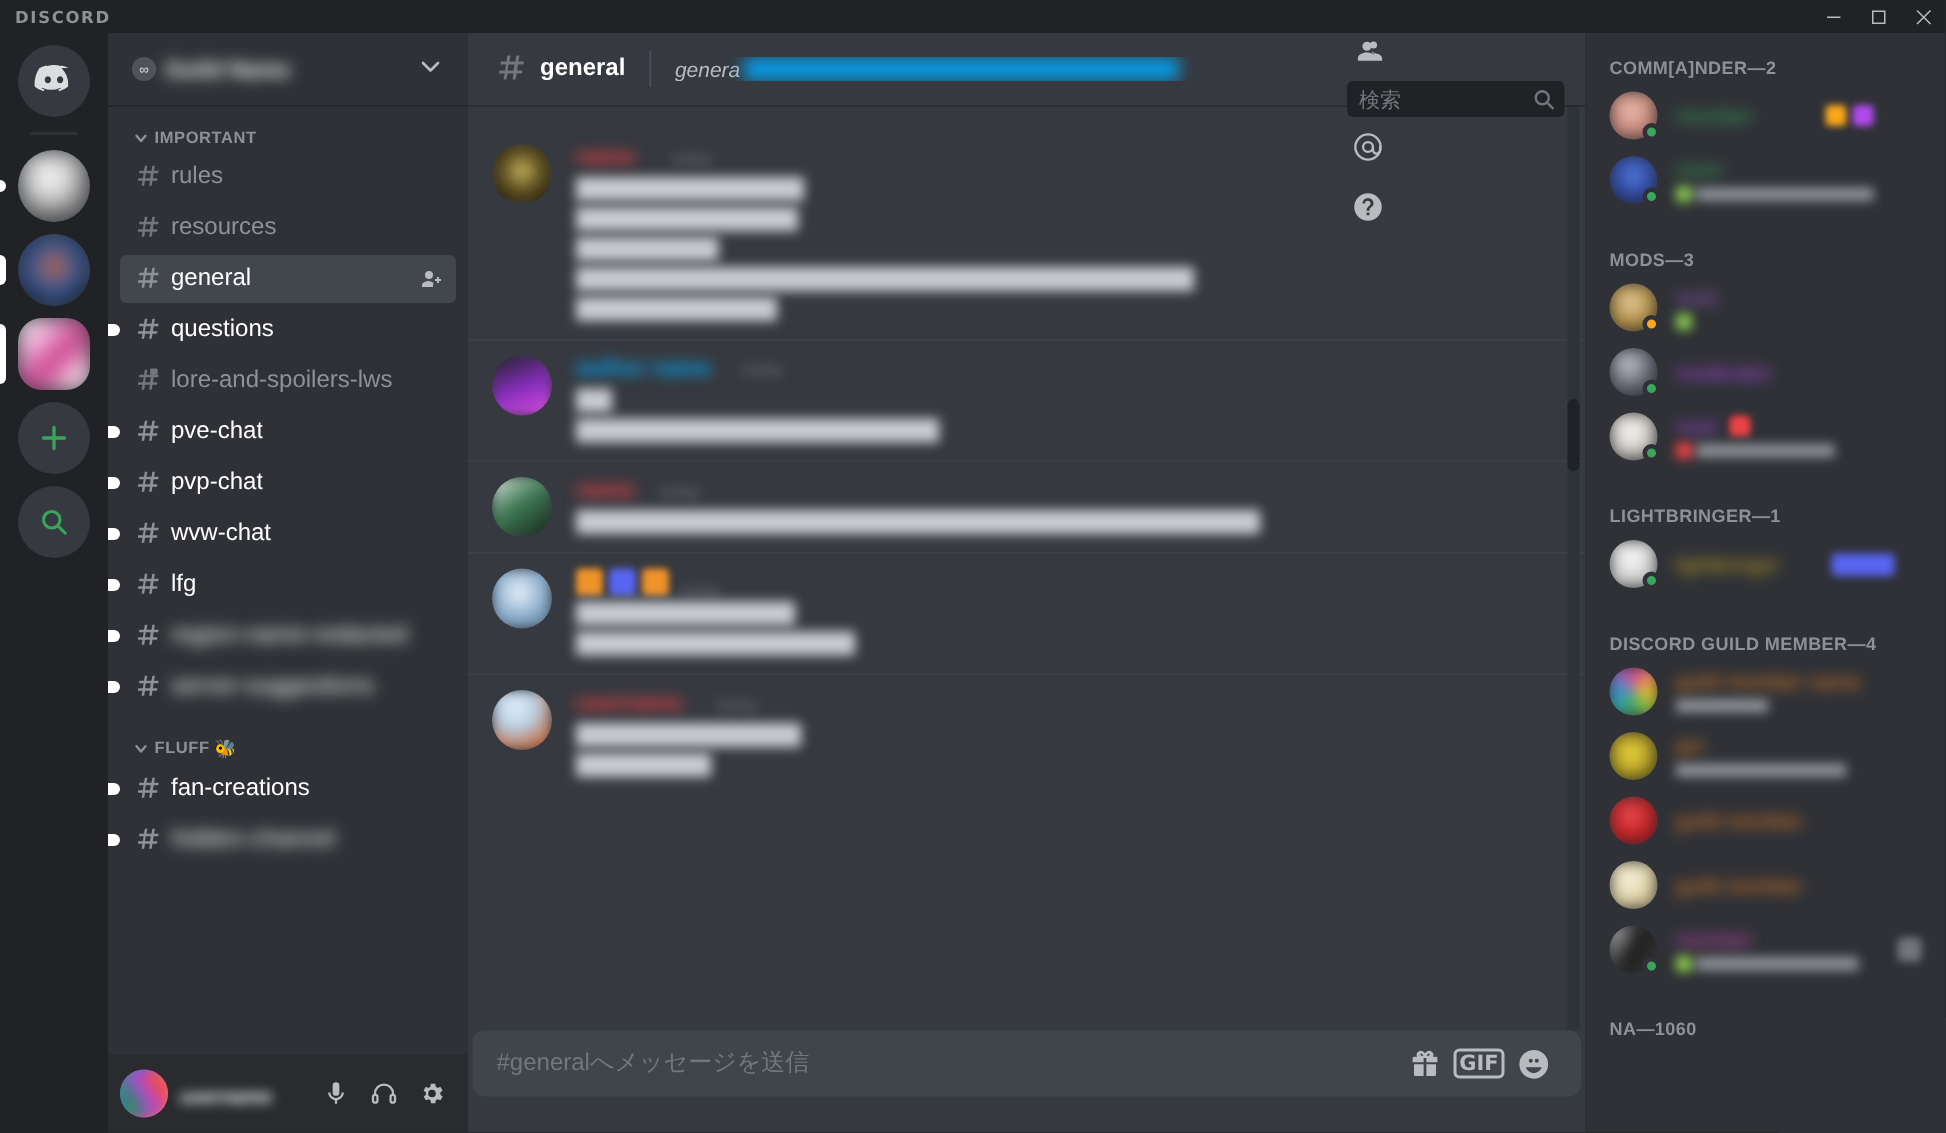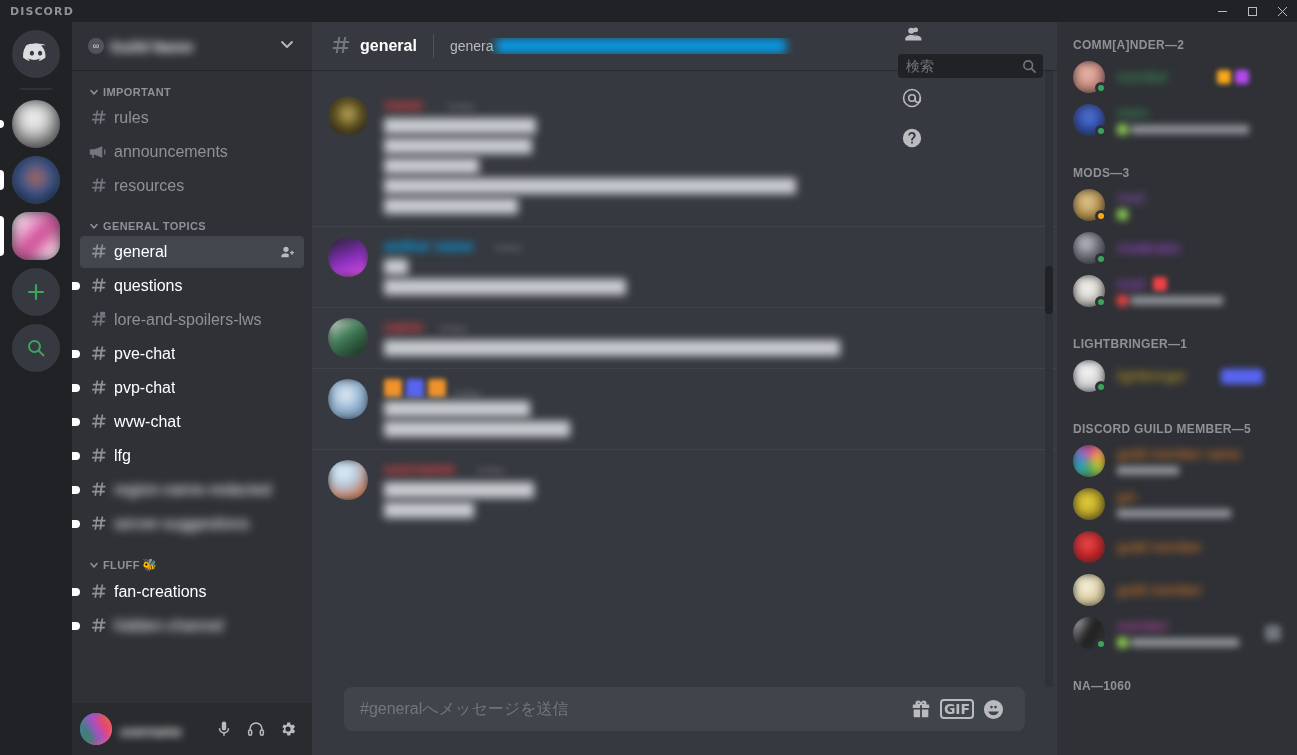--- a/index.html
+++ b/index.html
@@ -141,21 +141,21 @@
     padding: 0 8px 0 16px; flex-shrink: 0;
     box-shadow: 0 1px 0 rgba(4,4,5,.2),0 1.5px 0 rgba(6,6,7,.05);
     position: relative; z-index: 10;
   }
   .tb-hash { color: #72767d; margin-right: 8px; display: flex; }
   .tb-title { color: #fff; font-size: 16px; font-weight: 700; }
   .tb-div { width: 1px; height: 24px; background: #4f545c; margin: 0 16px; }
   .tb-topic {
     flex: 1; min-width: 0; color: #b9bbbe; font-size: 14px;
     white-space: nowrap; overflow: hidden; display: flex;
-    align-items: center; gap: 0;
+    align-items: center; gap: 0; font-style: italic;
   }
   .tb-topic .plain { flex-shrink: 0; }
   .tb-topic .lnk {
     display: inline-block; height: 16px; width: 290px;
     background: #00a8fc; filter: blur(5px); opacity: .85;
     margin: 0 2px; flex-shrink: 0;
   }
   .tb-icons { display: flex; gap: 0; margin-left: 8px; flex-direction: column; }
   .tb-ico { width: 40px; height: 40px; display: flex;
     align-items: center; justify-content: center; color: #b9bbbe;
@@ -201,21 +201,21 @@
 
   .scrollbar {
     position: absolute; right: 4px; top: 0; width: 8px; height: 100%;
     background: #2e3338;
   }
   .scroll-thumb {
     position: absolute; left: 0; width: 8px; border-radius: 4px;
     background: #202225;
   }
 
-  .composer { padding: 0 32px 24px; flex-shrink: 0; }
+  .composer { padding: 0 3px 24px; flex-shrink: 0; }
   .cbox {
     background: #40444b; border-radius: 8px; min-height: 44px;
     display: flex; align-items: center; padding: 0 16px 0 16px;
   }
   .cbox .ph { flex: 1; color: #72767d; font-size: 16px;
     font-family: "Liberation Sans", sans-serif;
     background: none; border: none; outline: none; padding: 11px 0; }
   .cbox .ph::placeholder { color: #72767d; }
   .c-ico { width: 32px; height: 32px; display: flex;
     align-items: center; justify-content: center; color: #b9bbbe;
@@ -365,41 +365,27 @@
       <div class="chan">
         <span class="ico">
           <svg width="20" height="20" viewBox="0 0 24 24" fill="currentColor">
               <path d="M10.3 3l-.7 4H5.9l-.3 2h3.7l-.6 4H5l-.3 2h3.7l-.7 4h2l.7-4h4l-.7 4h2l.7-4H20l.3-2h-3.6l.6-4H21l.3-2h-3.7l.7-4h-2l-.7 4h-4l.7-4h-2zm.7 6h4l-.6 4h-4l.6-4z"></path>
             </svg>
         </span>
         <span class="cname">rules</span>
       </div>
       <div class="chan">
         <span class="ico">
-          <svg width="18" height="18" viewBox="0 0 24 24" fill="currentColor">
-              <path d="M3.9 8.3H2.5A1.5 1.5 0 001 9.8v4.4c0 .8.7 1.5 1.5 1.5h1.4l.7 4.3h2.2l-.7-4.3h1l10.6 4.1V4.2L7.1 8.3H3.9zm16.2-.6v8.6c1.1-.5 1.9-1.9 1.9-4.3s-.8-3.8-1.9-4.3z"></path>
-            </svg>
-        </span>
-        <span class="cname">announcements</span>
-      </div>
-      <div class="chan">
-        <span class="ico">
           <svg width="20" height="20" viewBox="0 0 24 24" fill="currentColor">
               <path d="M10.3 3l-.7 4H5.9l-.3 2h3.7l-.6 4H5l-.3 2h3.7l-.7 4h2l.7-4h4l-.7 4h2l.7-4H20l.3-2h-3.6l.6-4H21l.3-2h-3.7l.7-4h-2l-.7 4h-4l.7-4h-2zm.7 6h4l-.6 4h-4l.6-4z"></path>
             </svg>
         </span>
         <span class="cname">resources</span>
       </div>
 
-      <div class="cat">
-        <svg width="12" height="12" viewBox="0 0 12 12" fill="none" stroke="currentColor" stroke-width="1.6">
-            <path d="M3 4.5L6 8l3-3.5" stroke-linecap="round" stroke-linejoin="round"></path>
-          </svg>
-        <span>GENERAL TOPICS</span>
-      </div>
 
       <div class="chan active">
         <span class="ico">
           <svg width="20" height="20" viewBox="0 0 24 24" fill="currentColor">
               <path d="M10.3 3l-.7 4H5.9l-.3 2h3.7l-.6 4H5l-.3 2h3.7l-.7 4h2l.7-4h4l-.7 4h2l.7-4H20l.3-2h-3.6l.6-4H21l.3-2h-3.7l.7-4h-2l-.7 4h-4l.7-4h-2zm.7 6h4l-.6 4h-4l.6-4z"></path>
             </svg>
         </span>
         <span class="cname">general</span>
         <span class="add">
           <svg width="16" height="16" viewBox="0 0 24 24" fill="currentColor">
@@ -790,21 +776,21 @@
         <span class="status online"></span>
       </div>
       <div class="mr-text">
         <div class="mr-line1">
           <span class="mr-name" style="color:#c2a020;width:100px;">lightbringer</span>
           <span class="mr-tag"></span>
         </div>
       </div>
     </div>
 
-    <div class="m-cat">DISCORD GUILD MEMBER—5</div>
+    <div class="m-cat">DISCORD GUILD MEMBER—4</div>
     <div class="mrow">
       <div class="mr-av">
         <div class="inner">
             <div class="blurimg" style="background:conic-gradient(#e040a0,#f5d020,#3ba55d,#2f9fe0,#e040a0);"></div>
           </div>
 
       </div>
       <div class="mr-text">
         <div class="mr-line1">
           <span class="mr-name" style="color:#e67e22;width:148px;">guild member name</span>

